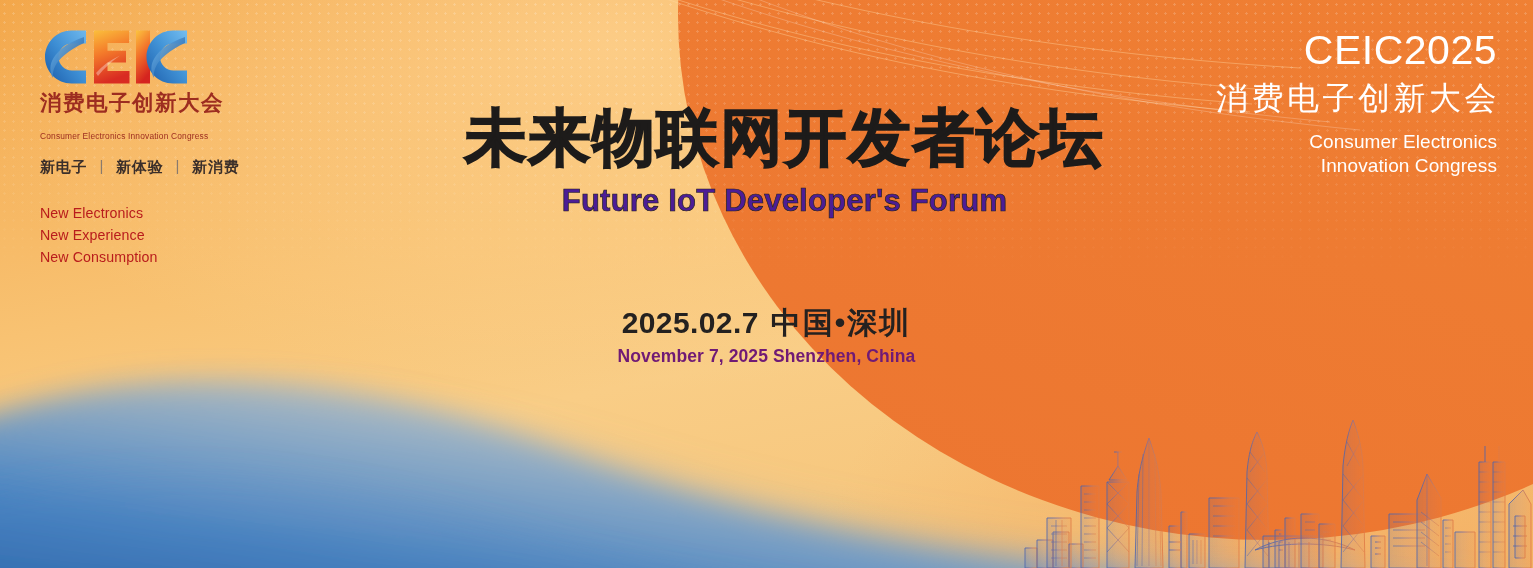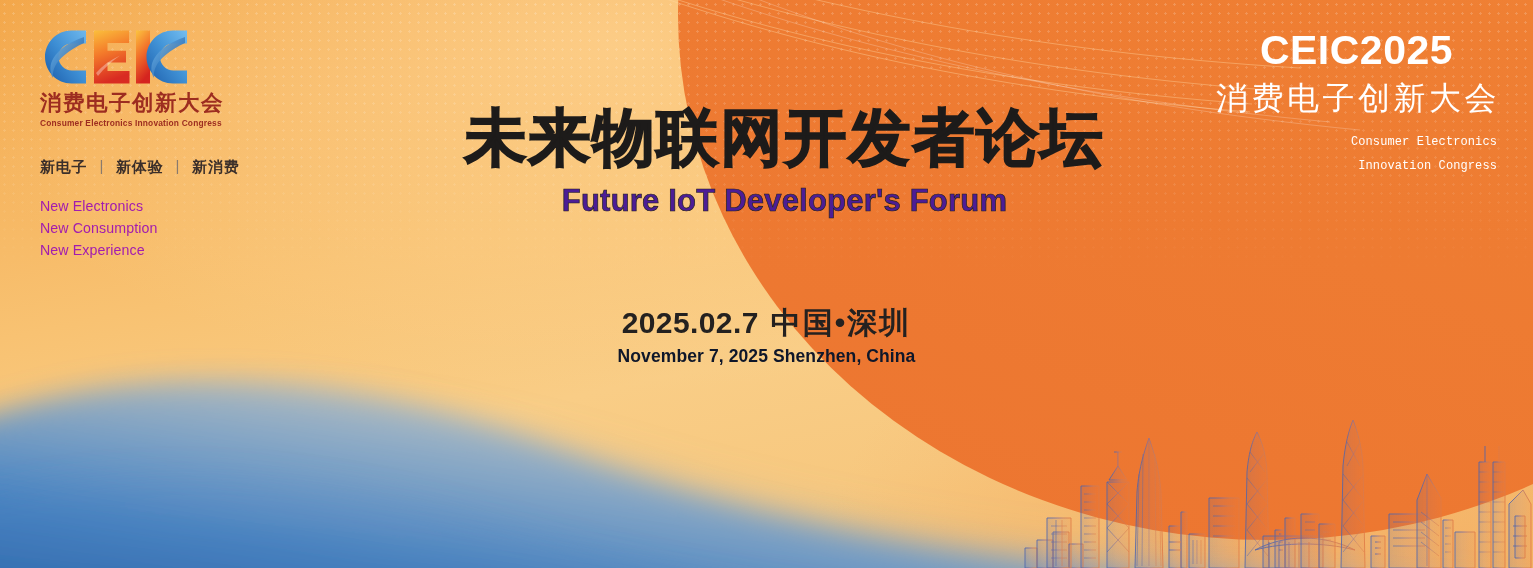--- a/index.html
+++ b/index.html
@@ -78,49 +78,49 @@
   #logo-cn {
     margin-top:2px;
     font-size:21.5px;
     font-weight:700;
     letter-spacing:1.5px;
     color:#9d2d20;
     font-family:"Liberation Sans","DejaVu Sans",sans-serif;
     white-space:nowrap;
   }
   #logo-en {
-    margin-top:1px;
+    margin-top:14px;
     font-size:8.4px;
-    font-weight:700;
+    font-weight:400;
     letter-spacing:.18px;
     color:#9d2d20;
     white-space:nowrap;
   }
 
   
   #slogan-block { position:absolute; left:40px; top:158px; }
   #slogan-cn {
     font-size:15px;
     font-weight:700;
     color:#3b2f2a;
     letter-spacing:.8px;
     white-space:nowrap;
-    margin-bottom:18px;
+    margin-bottom:25px;
   }
   #slogan-cn .sep {
     display:inline-block;
     color:#8a7a6d;
     font-weight:400;
     padding:0 7px;
     transform:translateY(-1px);
   }
   .slogan-en-line {
     font-size:14.2px;
     font-weight:500;
-    color:#a21caf;
+    color:#b91c1c;
     letter-spacing:.1px;
     line-height:22px;
     white-space:nowrap;
   }
 
   
   #headline-block {
     position:absolute;
     left:0; right:0;
     top:100px;
@@ -164,56 +164,54 @@
     color:#242120;
     letter-spacing:.4px;
     white-space:nowrap;
   }
   #date-cn .cn-part { letter-spacing:2px; margin-left:12px;text-align:right; }
   #date-en {
     margin-top:1px;
     font-size:17.5px;
     line-height:24px;
     font-weight:600;
-    color:#0f172a;
+    color:#701a75;
     letter-spacing:.1px;
     white-space:nowrap;
   }
 
   
   #congress-block {
     position:absolute;
     right:36px;
     top:24px;
     text-align:right;
     color:#ffffff;
   }
   #congress-title {
     font-size:41px;
     line-height:52px;
-    font-weight:700;
+    font-weight:400;
     letter-spacing:.5px;
     white-space:nowrap;
-    text-align:center;
   }
   #congress-cn {
     font-size:32px;
     line-height:44px;
     font-weight:500;
     letter-spacing:3.5px;
     white-space:nowrap;
     margin-right:-3px;
   }
   .congress-en-line {
-    font-size:12px;
+    font-size:19px;
     line-height:24px;
     font-weight:400;
     letter-spacing:.1px;
     white-space:nowrap;
-    font-family:Liberation Mono, monospace;
   }
   #congress-en-wrap { margin-top:10px; }
 </style>
 </head>
 <body>
 
 <div id="banner">
 
   <div class="layer" id="bg-base"></div>
   <div class="layer" id="bg-warm-glow"></div>
@@ -449,22 +447,22 @@
 
   <div id="slogan-block">
     <div id="slogan-cn">
       <span>新电子</span>
       <span class="sep">|</span>
       <span>新体验</span>
       <span class="sep">|</span>
       <span>新消费</span>
     </div>
     <div class="slogan-en-line">New Electronics</div>
+    <div class="slogan-en-line">New Experience</div>
     <div class="slogan-en-line">New Consumption</div>
-    <div class="slogan-en-line">New Experience</div>
   </div>
 
   <div id="headline-block">
     <div id="headline-cn">未来物联网开发者论坛</div>
     <div id="headline-en">Future IoT Developer's Forum</div>
   </div>
 
   <div id="date-block">
     <div id="date-cn">
       <span>2025.02.7</span><span class="cn-part">中国•深圳</span>

